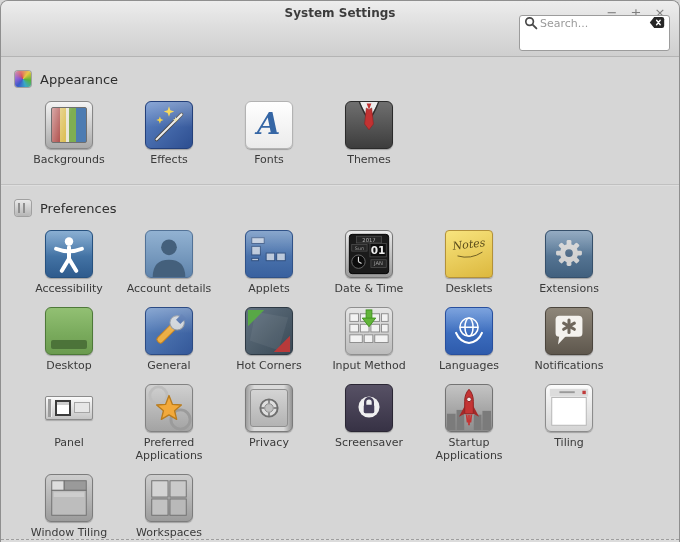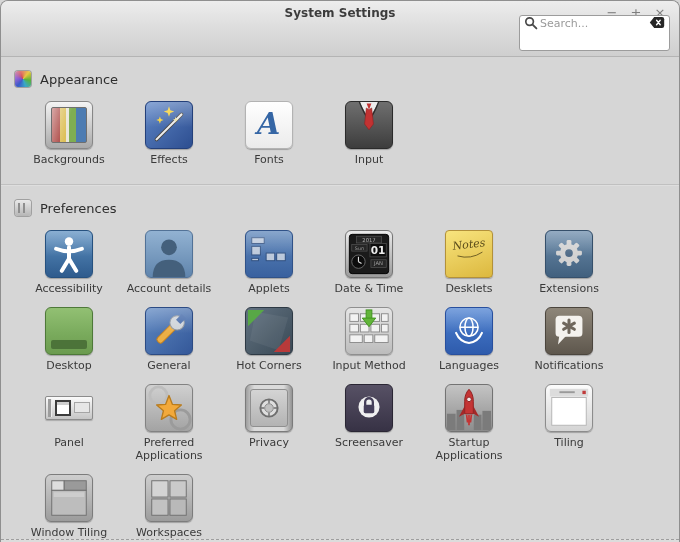--- a/index.html
+++ b/index.html
@@ -179,21 +179,21 @@
 
         <div class="cell">
           <div class="tile t-themes">
             <svg viewBox="0 0 48 48">
               <polygon points="14,0 24,18 34,0" fill="#ededed"></polygon>
               <path d="M14 0 Q19 13 24 19 M34 0 Q29 13 24 19" stroke="#2c2c2c" stroke-width="1.4" fill="none"></path>
               <polygon points="21.5,1.5 26.5,1.5 24,8" fill="#c23232"></polygon>
               <polygon points="24,8 26.8,6.2 28.6,23 24,29 19.4,23 21.2,6.2" fill="#c23232" stroke="#8e1f1f" stroke-width="0.6"></polygon>
             </svg>
           </div>
-          <div class="lbl">Input</div>
+          <div class="lbl">Themes</div>
         </div>
 
       </div>
       <div class="separator"></div>
     </div>
 
     <div>
       <div class="section-header">
         <span class="hdr-ic preferences"></span>
         <span class="section-title">Preferences</span>

